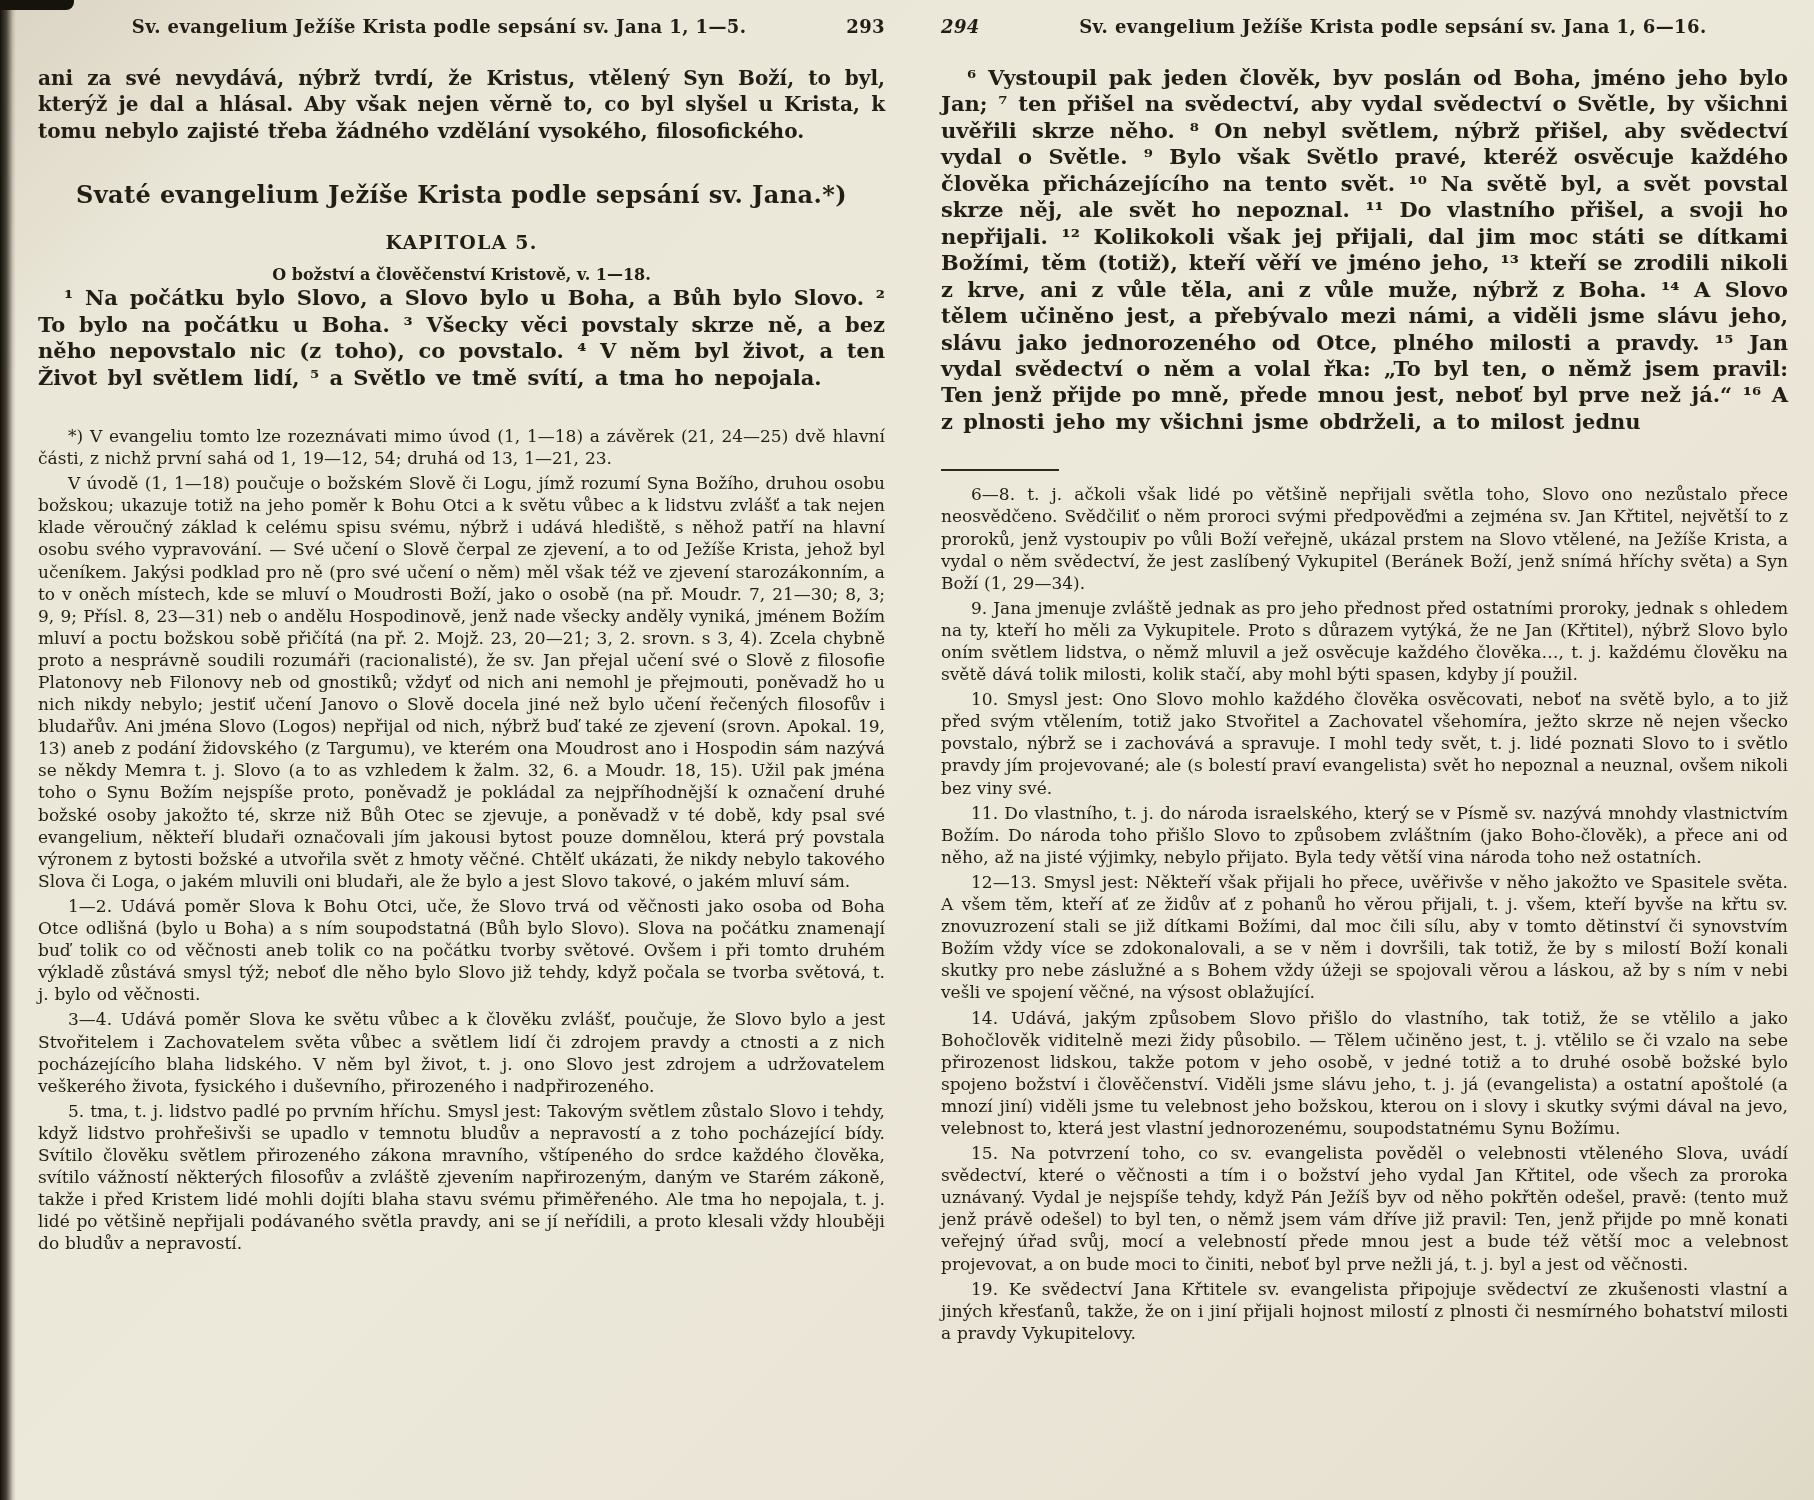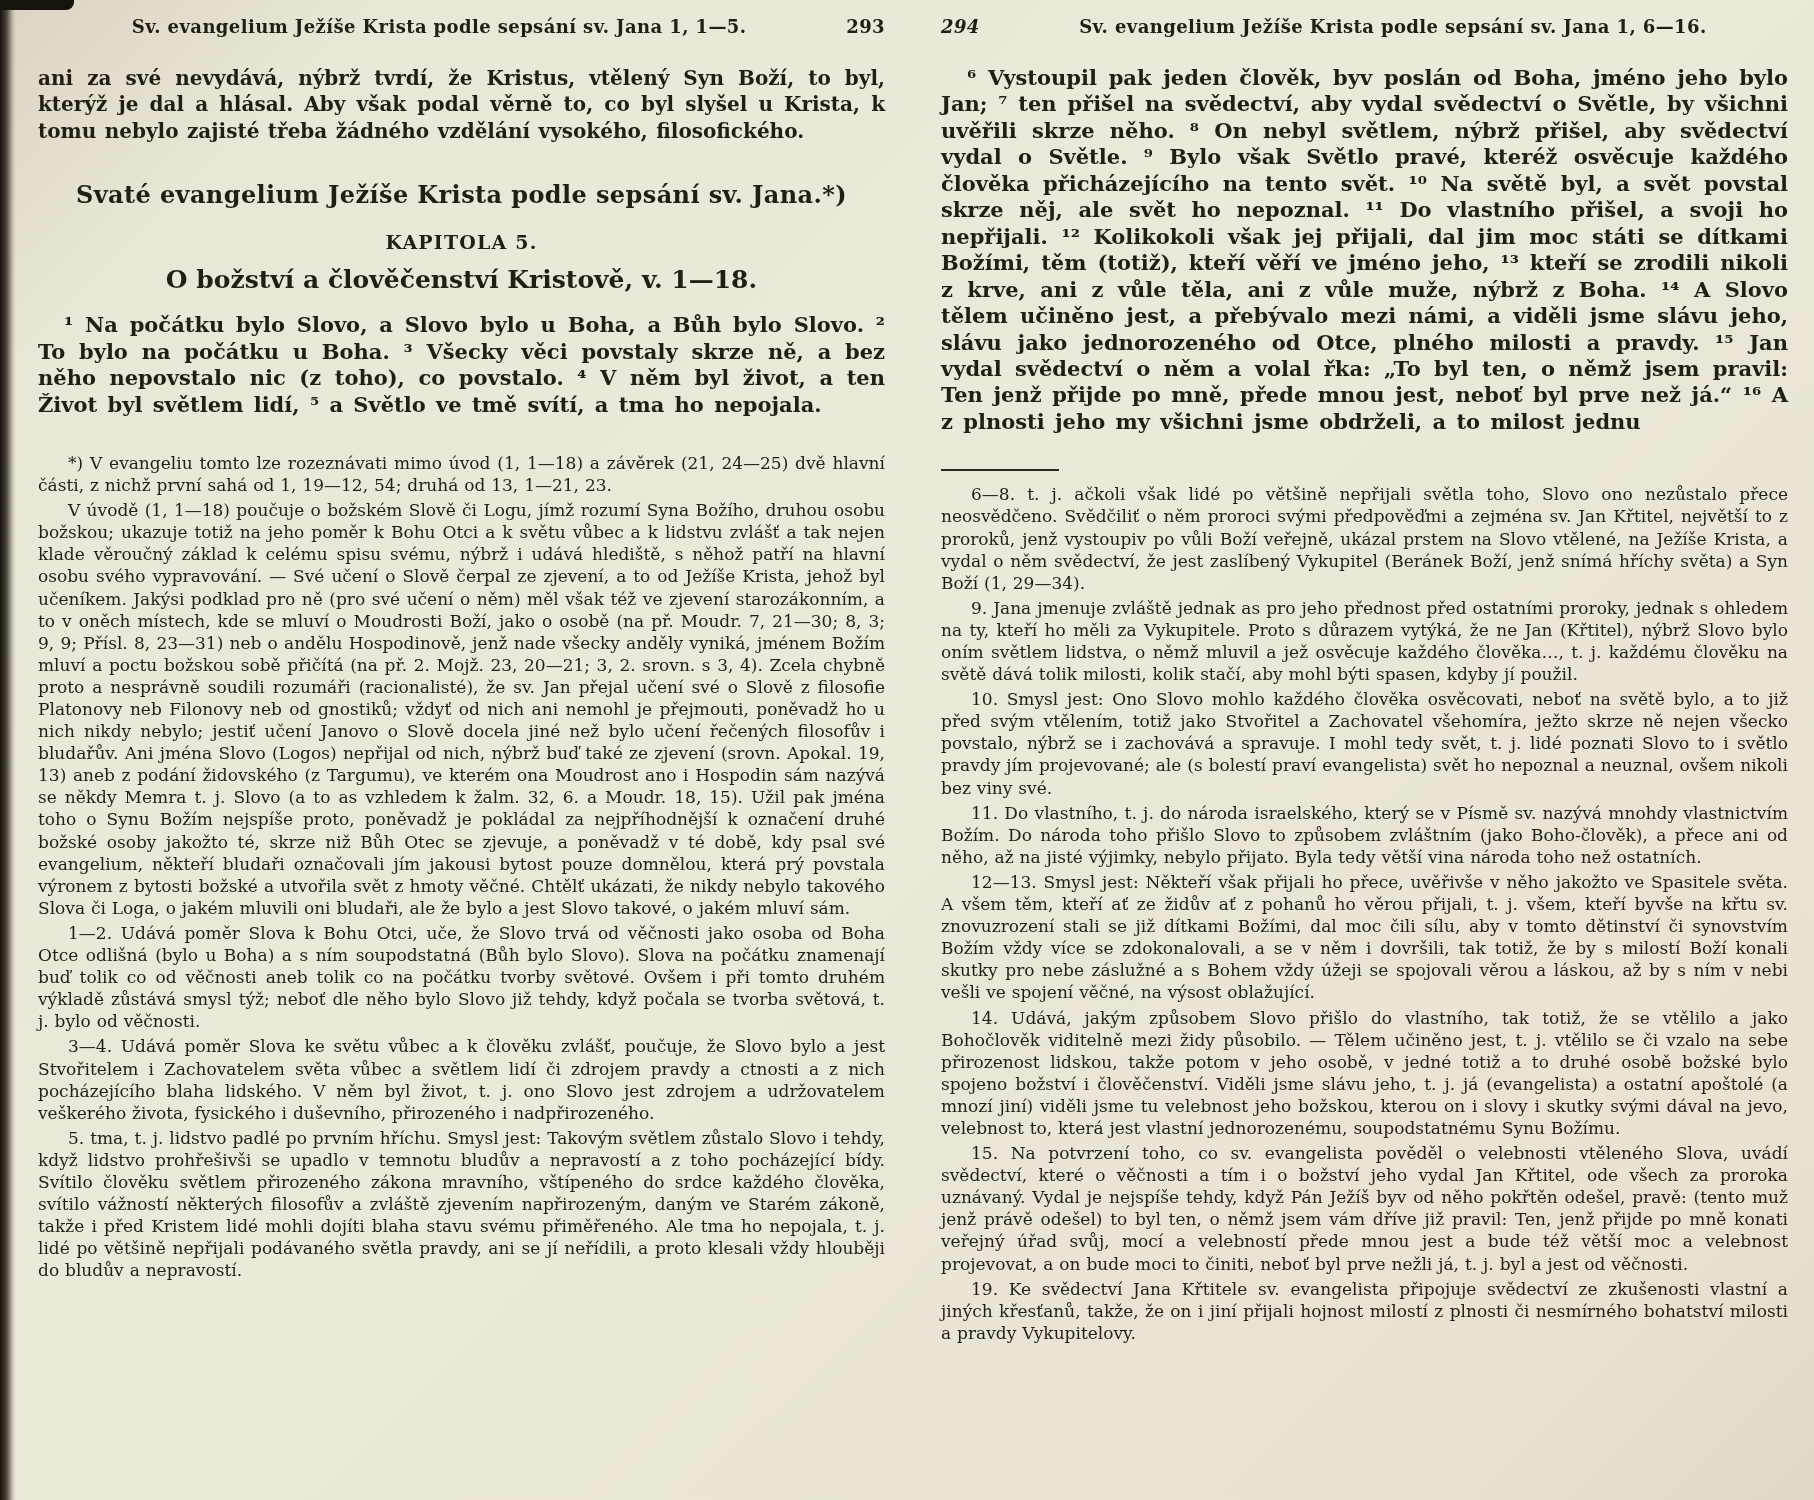--- a/index.html
+++ b/index.html
@@ -64,24 +64,24 @@
     letter-spacing: 0.4px;
   }
   .chapter {
     font-size: 19px;
     font-weight: bold;
     text-align: center;
     letter-spacing: 1.2px;
     margin: 0 0 12px 0;
   }
   .subtitle {
-    font-size: 25px;
+    font-size: 16px;
     font-weight: bold;
     text-align: center;
-    margin: 0 0 18px 0;
+    margin: 0 0 1px 0;
   }
   .verses {
     font-size: 21px;
     font-weight: bold;
     line-height: 1.26;
     text-align: justify;
     text-indent: 26px;
     word-spacing: 3px;
     margin-bottom: 34px;
   }
@@ -108,21 +108,21 @@
   <div class="corner"></div>
 
   <div class="spread">
 
     <div class="page">
       <div class="page-header num-right">
         <span class="header-text">Sv. evangelium Ježíše Krista podle sepsání sv. Jana 1, 1—5.</span>
         <span class="page-num">293</span>
       </div>
 
-      <p class="intro">ani za své nevydává, nýbrž tvrdí, že Kristus, vtělený Syn Boží, to byl, kterýž je dal a hlásal. Aby však podal věrně to, co byl slyšel u Krista, k tomu nebylo zajisté třeba žádného vzdělání vysokého, filosofického.</p>
+      <p class="intro">ani za své nevydává, nýbrž tvrdí, že Kristus, vtělený Syn Boží, to byl, kterýž je dal a hlásal. Aby však nejen věrně to, co byl slyšel u Krista, k tomu nebylo zajisté třeba žádného vzdělání vysokého, filosofického.</p>
 
       <h1 class="main-title">Svaté evangelium Ježíše Krista podle sepsání sv. Jana.*)</h1>
       <h2 class="chapter">KAPITOLA 5.</h2>
       <h3 class="subtitle">O božství a člověčenství Kristově, v. 1—18.</h3>
 
       <p class="verses">¹ Na počátku bylo Slovo, a Slovo bylo u Boha, a Bůh bylo Slovo. ² To bylo na počátku u Boha. ³ Všecky věci povstaly skrze ně, a bez něho nepovstalo nic (z toho), co povstalo. ⁴ V něm byl život, a ten Život byl světlem lidí, ⁵ a Světlo ve tmě svítí, a tma ho nepojala.</p>
 
       <div class="footnotes">
         <p class="fn">*) V evangeliu tomto lze rozeznávati mimo úvod (1, 1—18) a závěrek (21, 24—25) dvě hlavní části, z nichž první sahá od 1, 19—12, 54; druhá od 13, 1—21, 23.</p>
         <p class="fn">V úvodě (1, 1—18) poučuje o božském Slově či Logu, jímž rozumí Syna Božího, druhou osobu božskou; ukazuje totiž na jeho poměr k Bohu Otci a k světu vůbec a k lidstvu zvlášť a tak nejen klade věroučný základ k celému spisu svému, nýbrž i udává hlediště, s něhož patří na hlavní osobu svého vypravování. — Své učení o Slově čerpal ze zjevení, a to od Ježíše Krista, jehož byl učeníkem. Jakýsi podklad pro ně (pro své učení o něm) měl však též ve zjevení starozákonním, a to v oněch místech, kde se mluví o Moudrosti Boží, jako o osobě (na př. Moudr. 7, 21—30; 8, 3; 9, 9; Přísl. 8, 23—31) neb o andělu Hospodinově, jenž nade všecky anděly vyniká, jménem Božím mluví a poctu božskou sobě přičítá (na př. 2. Mojž. 23, 20—21; 3, 2. srovn. s 3, 4). Zcela chybně proto a nesprávně soudili rozumáři (racionalisté), že sv. Jan přejal učení své o Slově z filosofie Platonovy neb Filonovy neb od gnostiků; vždyť od nich ani nemohl je přejmouti, poněvadž ho u nich nikdy nebylo; jestiť učení Janovo o Slově docela jiné než bylo učení řečených filosofův i bludařův. Ani jména Slovo (Logos) nepřijal od nich, nýbrž buď také ze zjevení (srovn. Apokal. 19, 13) aneb z podání židovského (z Targumu), ve kterém ona Moudrost ano i Hospodin sám nazývá se někdy Memra t. j. Slovo (a to as vzhledem k žalm. 32, 6. a Moudr. 18, 15). Užil pak jména toho o Synu Božím nejspíše proto, poněvadž je pokládal za nejpříhodnější k označení druhé božské osoby jakožto té, skrze niž Bůh Otec se zjevuje, a poněvadž v té době, kdy psal své evangelium, někteří bludaři označovali jím jakousi bytost pouze domnělou, která prý povstala výronem z bytosti božské a utvořila svět z hmoty věčné. Chtělť ukázati, že nikdy nebylo takového Slova či Loga, o jakém mluvili oni bludaři, ale že bylo a jest Slovo takové, o jakém mluví sám.</p>

